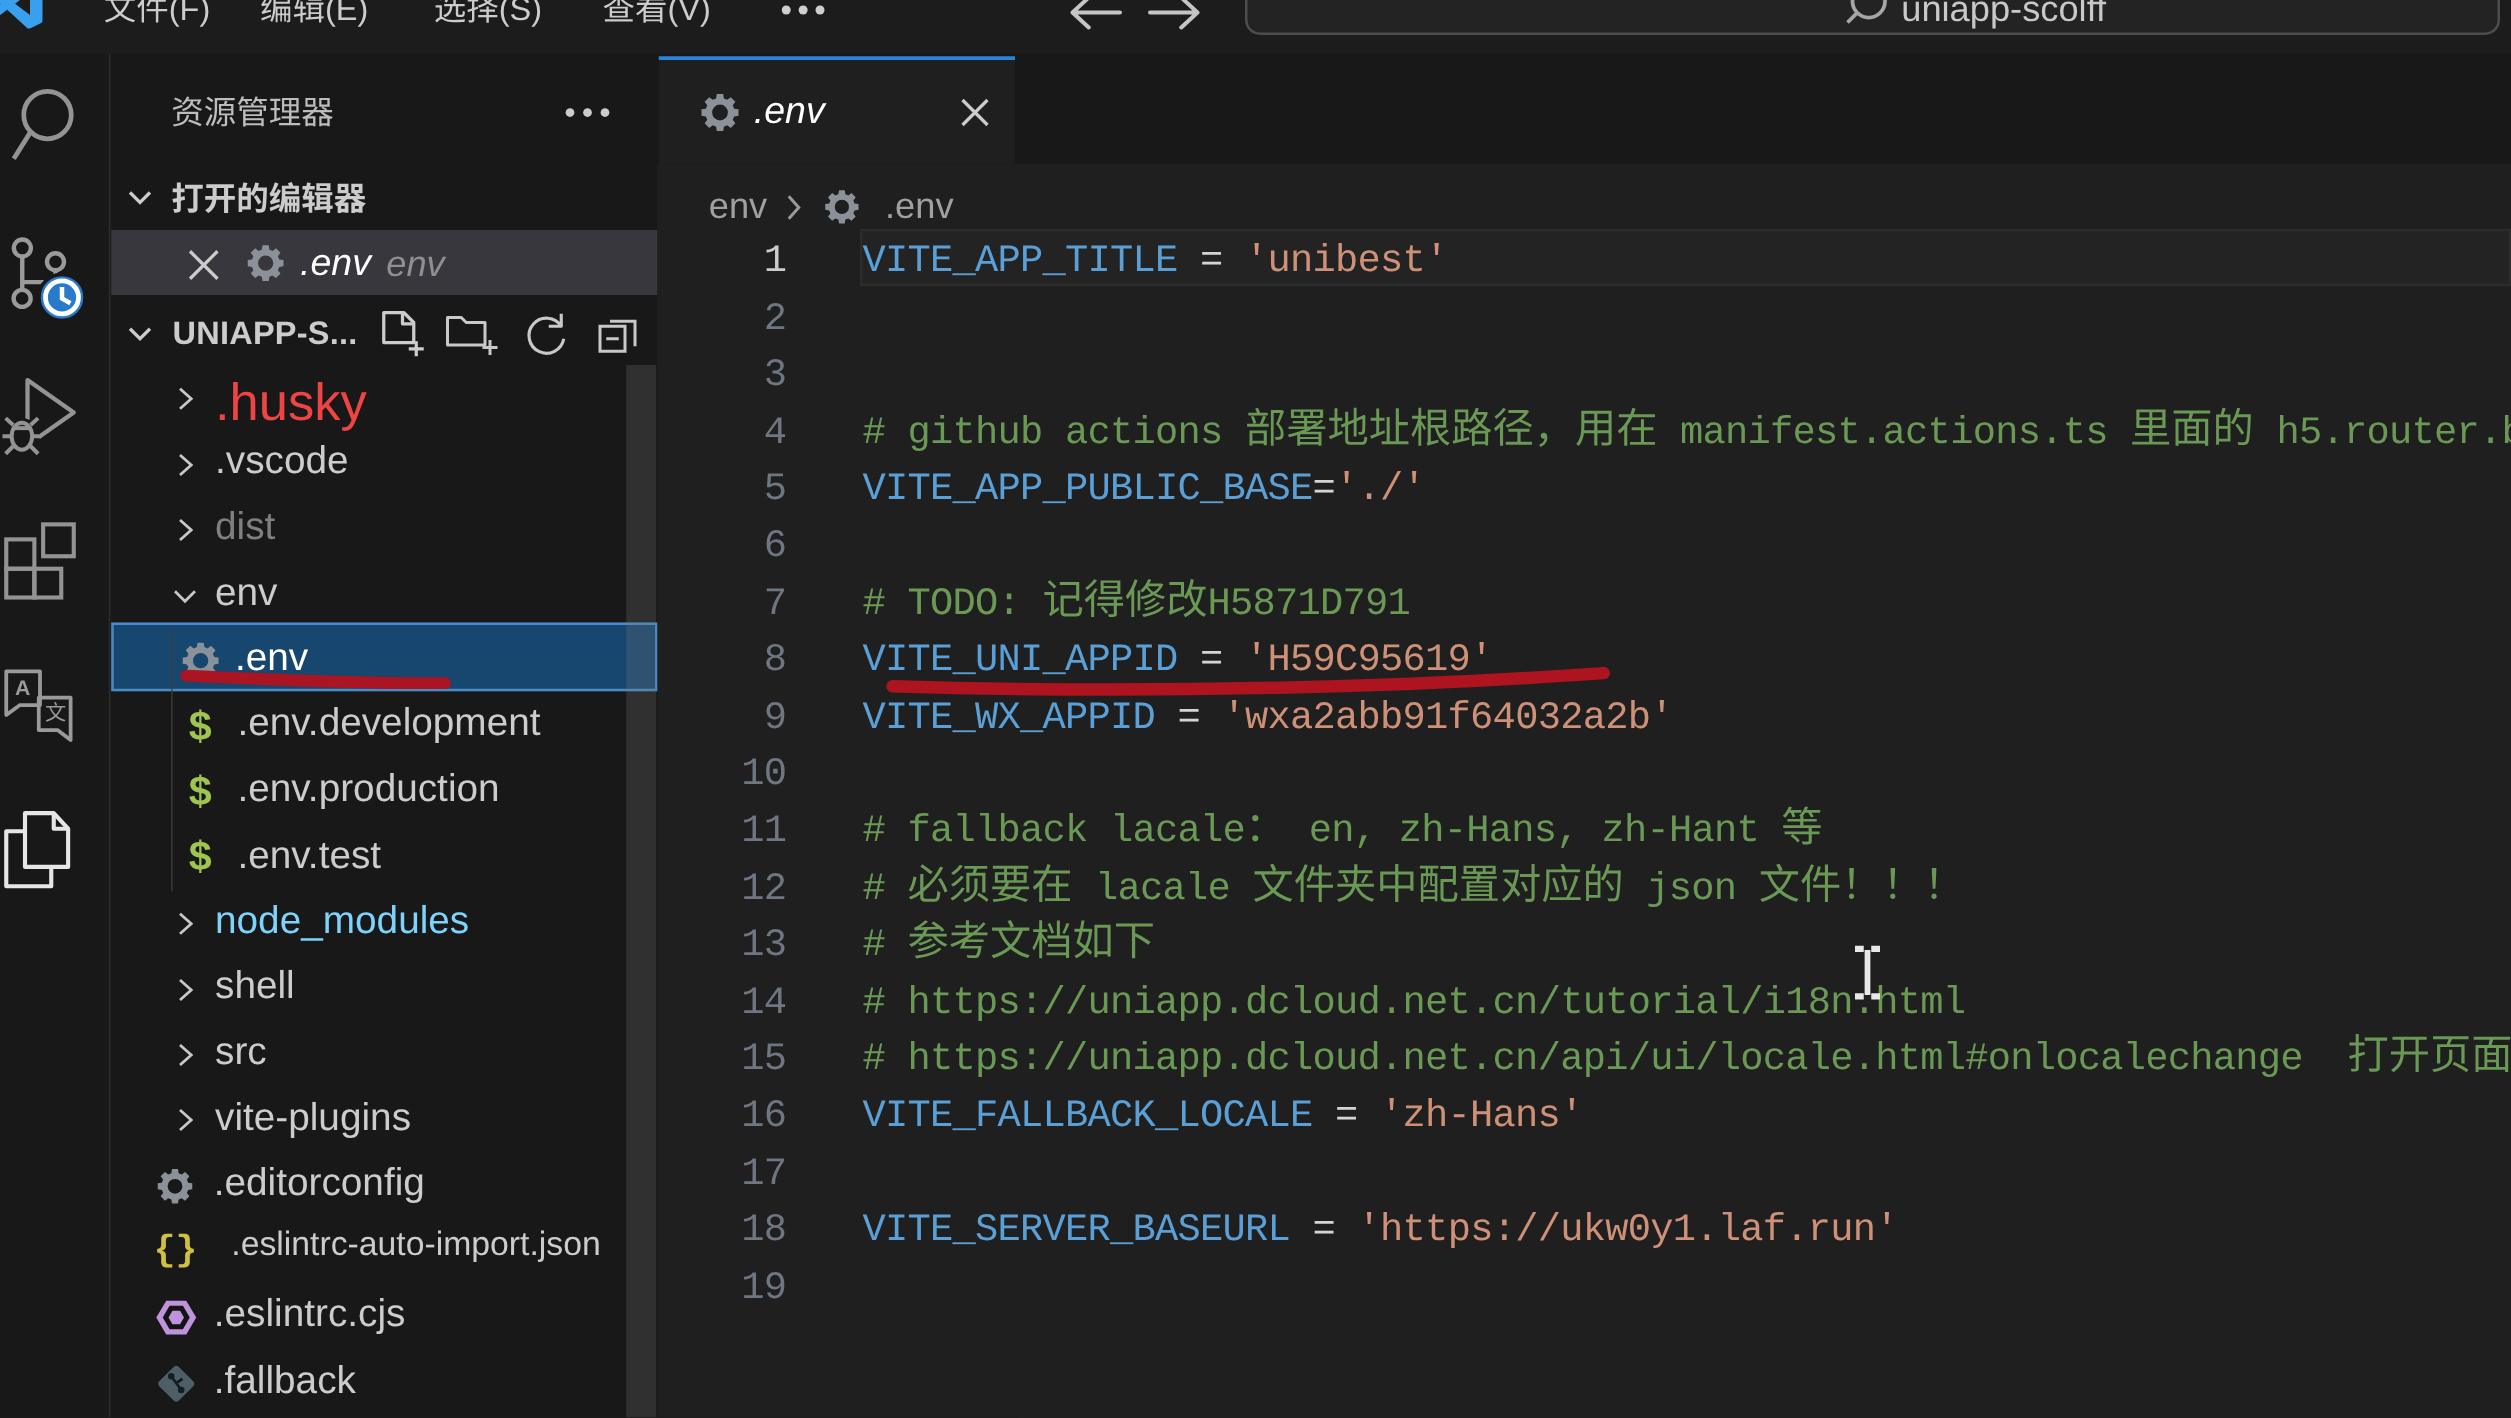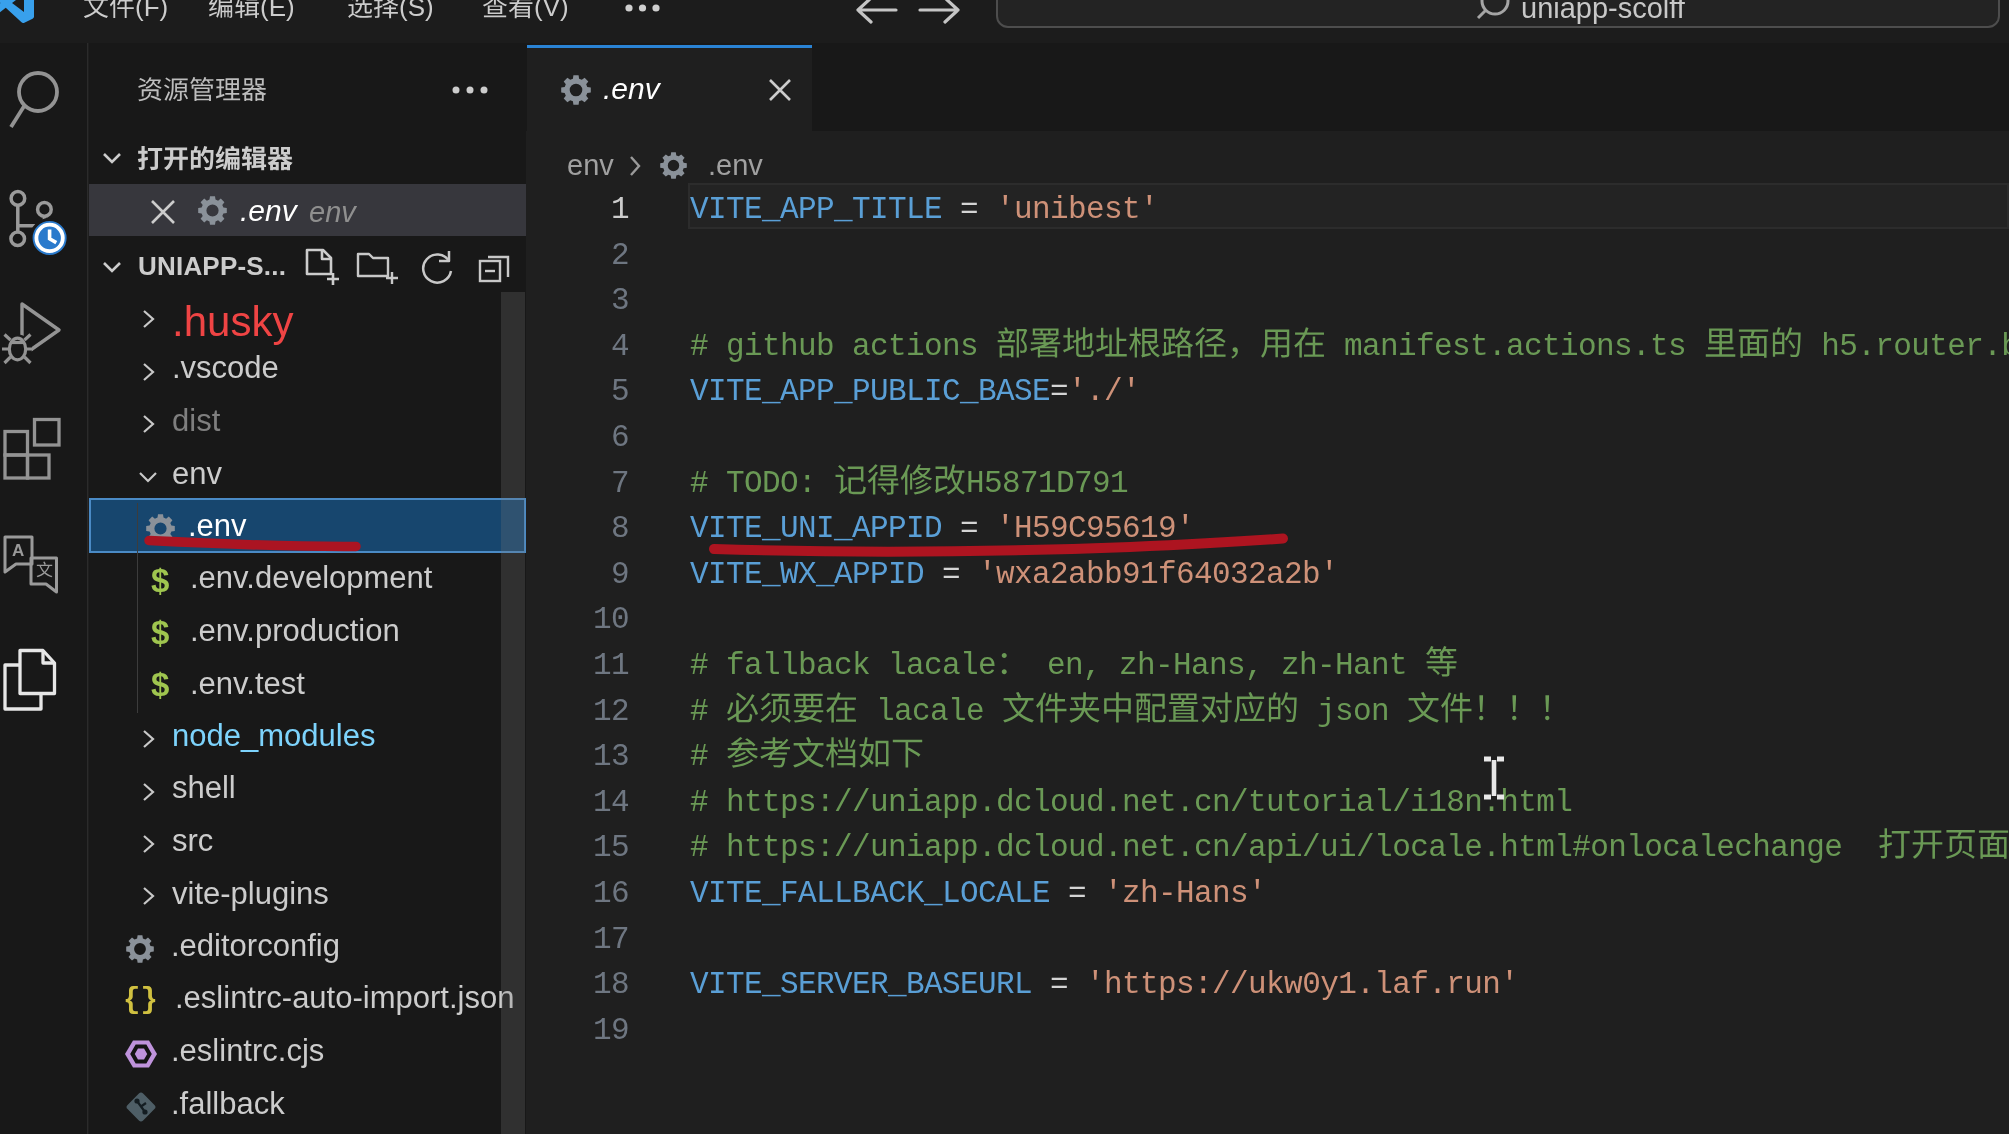--- a/index.html
+++ b/index.html
@@ -295,21 +295,21 @@
     <span class="lbl" style="left:172px;top:823px;font-size:31px;color:#cccccc">src</span>
     <svg class="abs" style="left:139px;top:886px" width="18" height="20" viewBox="0 0 18 20">
       <path d="M5 2 L14 10 L5 18" stroke="#c8c8c8" stroke-width="2.2" fill="none"></path>
     </svg>
     <span class="lbl" style="left:172px;top:876px;font-size:31px;color:#cccccc">vite-plugins</span>
     <svg class="abs" style="left:124px;top:933px" width="32" height="32" viewBox="0 0 32 32">
       <path d="M29.8 13.6 L29.8 18.4 L26.5 18.9 L25.5 21.4 L27.5 24.0 L24.0 27.5 L21.4 25.5 L18.9 26.5 L18.4 29.8 L13.6 29.8 L13.1 26.5 L10.6 25.5 L8.0 27.5 L4.5 24.0 L6.5 21.4 L5.5 18.9 L2.2 18.4 L2.2 13.6 L5.5 13.1 L6.5 10.6 L4.5 8.0 L8.0 4.5 L10.6 6.5 L13.1 5.5 L13.6 2.2 L18.4 2.2 L18.9 5.5 L21.4 6.5 L24.0 4.5 L27.5 8.0 L25.5 10.6 L26.5 13.1Z M21.9 16.0 A5.88 5.88 0 1 0 10.1 16.0 A5.88 5.88 0 1 0 21.9 16.0 Z" fill="#8a9199" fill-rule="evenodd"></path>
     </svg>
     <span class="lbl" style="left:171px;top:928px;font-size:31px;color:#cccccc">.editorconfig</span>
     <span class="lbl" style="left:123px;top:984px;font-size:29px;font-family:&quot;Liberation Mono&quot;,monospace;font-weight:bold;color:#d0c040">{}</span>
-    <span class="lbl" style="left:175px;top:980px;font-size:31px;color:#cccccc">.eslintrc-auto-import.json</span>
+    <span class="lbl" style="left:185px;top:980px;font-size:27px;color:#cccccc">.eslintrc-auto-import.json</span>
     <svg class="abs" style="left:124px;top:1039px" width="34" height="30" viewBox="0 0 34 30">
       <polygon points="1,15 9,1.5 25,1.5 33,15 25,28.5 9,28.5" fill="#bf93dc"></polygon>
       <polygon points="8.5,15 12.8,7.6 21.2,7.6 25.5,15 21.2,22.4 12.8,22.4" fill="none" stroke="#141414" stroke-width="4"></polygon>
     </svg>
     <span class="lbl" style="left:171px;top:1033px;font-size:31px;color:#cccccc">.eslintrc.cjs</span>
     <svg class="abs" style="left:125px;top:1090.5px" width="32" height="32" viewBox="0 0 32 32">
       <rect x="5" y="5" width="22" height="22" rx="3" transform="rotate(45 16 16)" fill="#4e5e66"></rect>
       <g fill="#141d22" stroke="#141d22">
         <circle cx="12" cy="10" r="2.6" stroke="none"></circle>
         <circle cx="20" cy="21" r="2.6" stroke="none"></circle>

